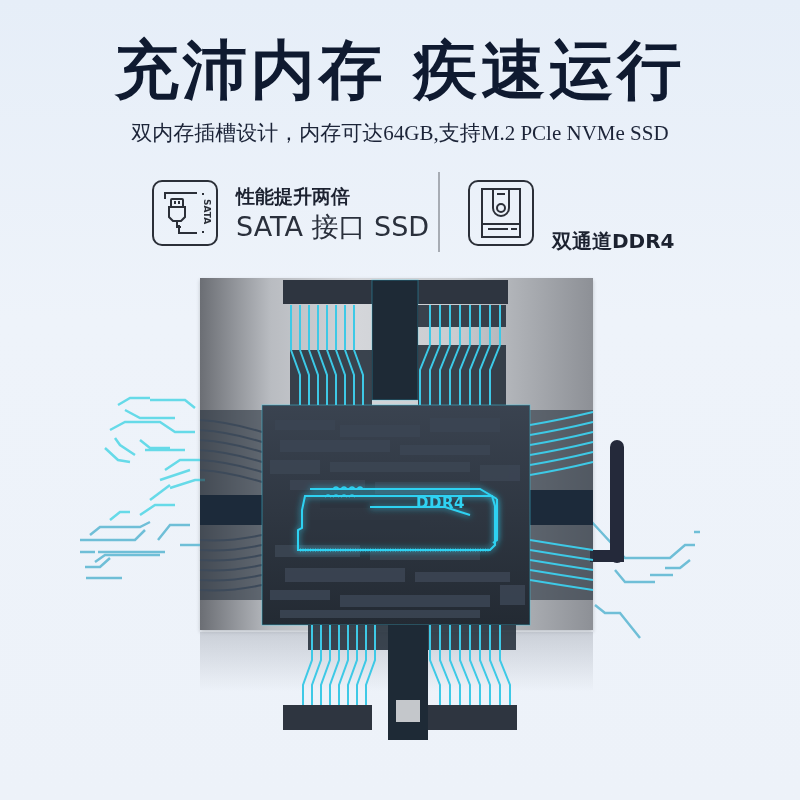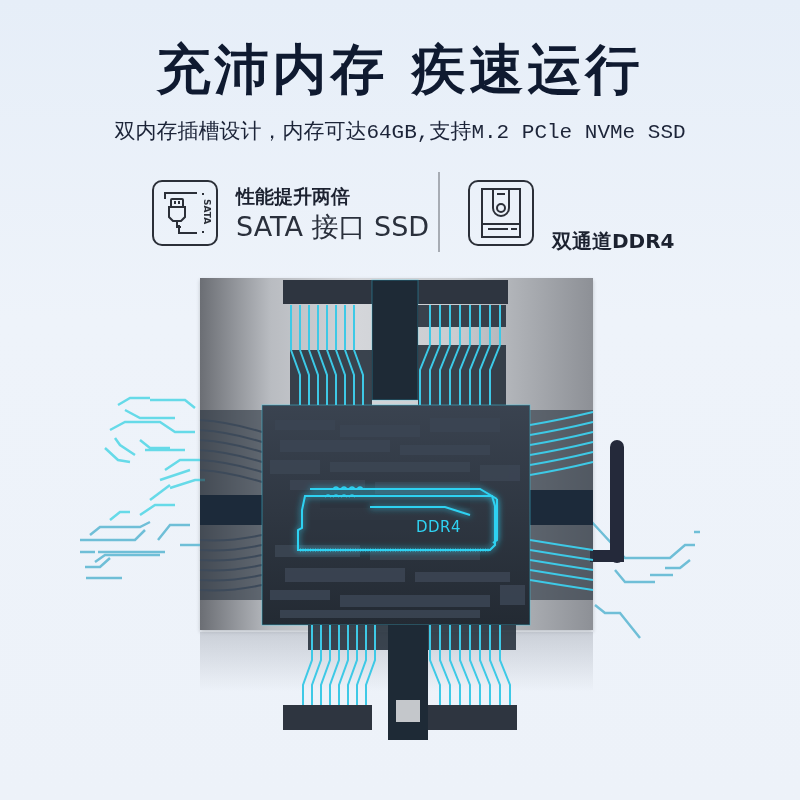--- a/index.html
+++ b/index.html
@@ -5,27 +5,27 @@
   * { margin: 0; padding: 0; box-sizing: border-box; }
   html, body { width: 800px; height: 800px; overflow: hidden; }
   body {
     font-family: "DejaVu Sans", "Liberation Sans", sans-serif;
     background: linear-gradient(180deg, #e6eef8 0%, #eef3fa 40%, #edf2f9 100%);
     position: relative;
     color: #111a2e;
   }
   .headline {
     position: absolute; top: 30px; left: 0; width: 800px;
-    text-align: center; font-size: 54px; font-weight: bold;
+    text-align: center; font-size: 64px; font-weight: bold;
     color: #0f1a30; letter-spacing: 4px; line-height: 80px;
   }
   .subline {
     position: absolute; top: 118px; left: 0; width: 800px;
     text-align: center; font-size: 21px; color: #1c2438; line-height: 30px;
-    font-family: Liberation Mono, monospace;
+    font-family: Liberation Serif, serif;
   }
   .features {
     position: absolute; top: 170px; left: 148px; width: 540px; height: 85px;
   }
   .feature { position: absolute; top: 0; height: 85px; display: flex; align-items: center; }
   .feature.f1 { left: 4px; }
   .feature.f2 { left: 320px; }
   .icon-box {
     width: 66px; height: 66px; border: 2px solid #2b2f38; border-radius: 10px;
     display: flex; align-items: center; justify-content: center; background: transparent;
@@ -44,21 +44,21 @@
     position: absolute; left: 200px; top: 278px; width: 393px; height: 352px;
     background: linear-gradient(90deg, #6b6e74 0%, #b9bcc1 18%, #d4d6da 40%, #c9ccd0 65%, #8d9096 100%);
     box-shadow: 0 2px 4px rgba(0,0,0,0.2);
   }
   .reflection {
     position: absolute; left: 200px; top: 632px; width: 393px; height: 60px;
     background: linear-gradient(180deg, rgba(160,165,175,0.45) 0%, rgba(230,236,244,0) 100%);
   }
   .graphic { position: absolute; left: 0; top: 0; width: 800px; height: 800px; pointer-events: none; }
   .ddr-label {
-    position: absolute; left: 416px; top: 518px; font-size: 15px; font-weight: normal;
+    position: absolute; left: 416px; top: 494px; font-size: 15px; font-weight: bold;
     color: #2fd2f2; letter-spacing: 0.5px;
   }
 </style>
 </head>
 <body>
 
 <div class="headline">充沛内存 疾速运行</div>
 <div class="subline">双内存插槽设计，内存可达64GB,支持M.2 PCle NVMe SSD</div>
 
 <div class="features">

